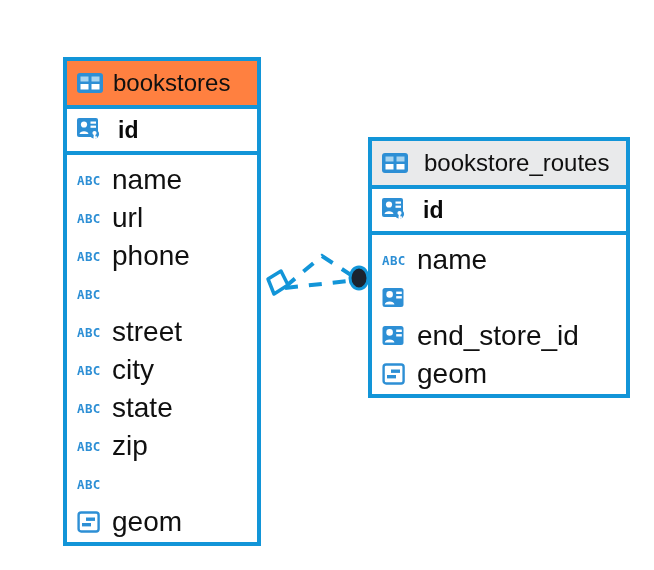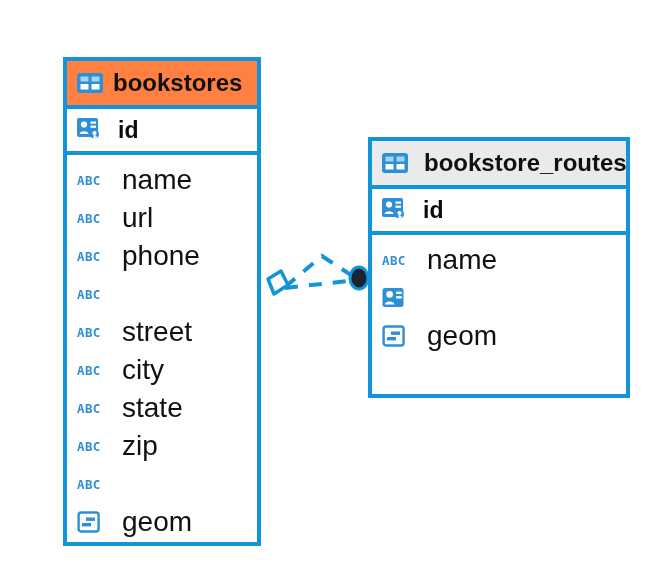--- a/index.html
+++ b/index.html
@@ -29,41 +29,40 @@
     padding:0 10px;
     border-bottom:4px solid #1295d8;
   }
   .ent-header.accent{background:#ff8040;}
   .ent-header.plain{background:#e9eaeb;gap:16px;}
   .ent-title{
     font-size:24px;
     color:#101010;
     white-space:nowrap;
     line-height:1;
-    font-weight:bold;
   }
 
   .pk-row{
     box-sizing:border-box;
     height:46px;
     display:flex;
     align-items:center;
     gap:15px;
     padding:0 10px;
     border-bottom:4px solid #1295d8;
   }
   .pk-label{font-size:23px;font-weight:bold;color:#0a0a0a;line-height:1;}
 
   .fields{padding:6px 0 8px 0;}
   .field{
     box-sizing:border-box;
     height:38px;
     display:flex;
     align-items:center;
-    gap:19px;
+    gap:9px;
     padding:0 10px;
   }
   .field-label{font-size:28px;color:#101010;line-height:1;white-space:nowrap;}
 
   .ico{flex:0 0 auto;display:block;}
 
   
   #links{position:absolute;left:0;top:0;width:654px;height:570px;z-index:2;}
 </style>
 </head>
@@ -216,20 +215,30 @@
       <div class="field">
         <svg class="ico" width="26" height="22" viewBox="0 0 26 22">
           <rect x="0.5" y="1" width="21" height="19" rx="2.5" fill="#2d8fd5"></rect>
           <circle cx="7.6" cy="7.4" r="3.3" fill="#ffffff"></circle>
           <path d="M2.8,17.6 C2.8,13.4 12.4,13.4 12.4,17.6 Z" fill="#ffffff"></path>
           <rect x="14.2" y="4.6" width="5.6" height="2.4" fill="#ffffff"></rect>
           <rect x="14.2" y="9.1" width="5.6" height="2.4" fill="#ffffff"></rect>
         </svg>
       </div>
       <div class="field">
+        <svg class="ico" width="26" height="22" viewBox="0 0 26 22">
+          <rect x="0.5" y="1" width="21" height="19" rx="2.5" fill="#2d8fd5"></rect>
+          <circle cx="7.6" cy="7.4" r="3.3" fill="#ffffff"></circle>
+          <path d="M2.8,17.6 C2.8,13.4 12.4,13.4 12.4,17.6 Z" fill="#ffffff"></path>
+          <rect x="14.2" y="4.6" width="5.6" height="2.4" fill="#ffffff"></rect>
+          <rect x="14.2" y="9.1" width="5.6" height="2.4" fill="#ffffff"></rect>
+        </svg>
+        <span class="field-label">end_store_id</span>
+      </div>
+      <div class="field">
         <svg class="ico" width="26" height="24" viewBox="0 0 26 24">
           <rect x="1.6" y="2.5" width="20" height="19" rx="2.5" fill="#ffffff" stroke="#2d8fd5" stroke-width="2.4"></rect>
           <rect x="9" y="7.5" width="9" height="3.4" fill="#2d8fd5"></rect>
           <rect x="5" y="13" width="9" height="3.4" fill="#2d8fd5"></rect>
         </svg>
         <span class="field-label">geom</span>
       </div>
     </div>
   </div>
 

